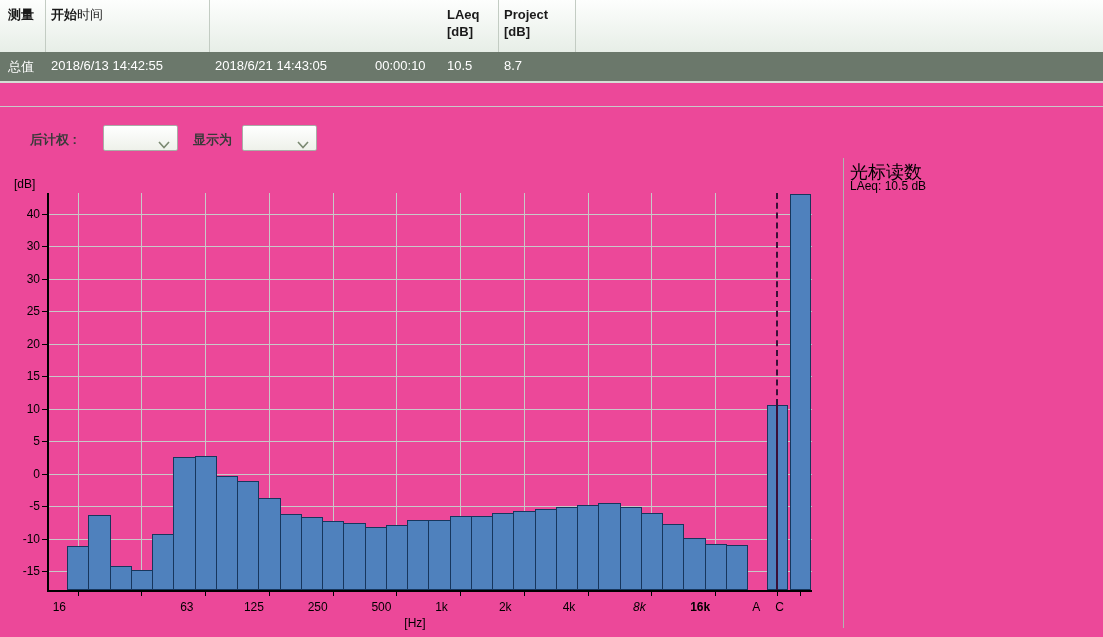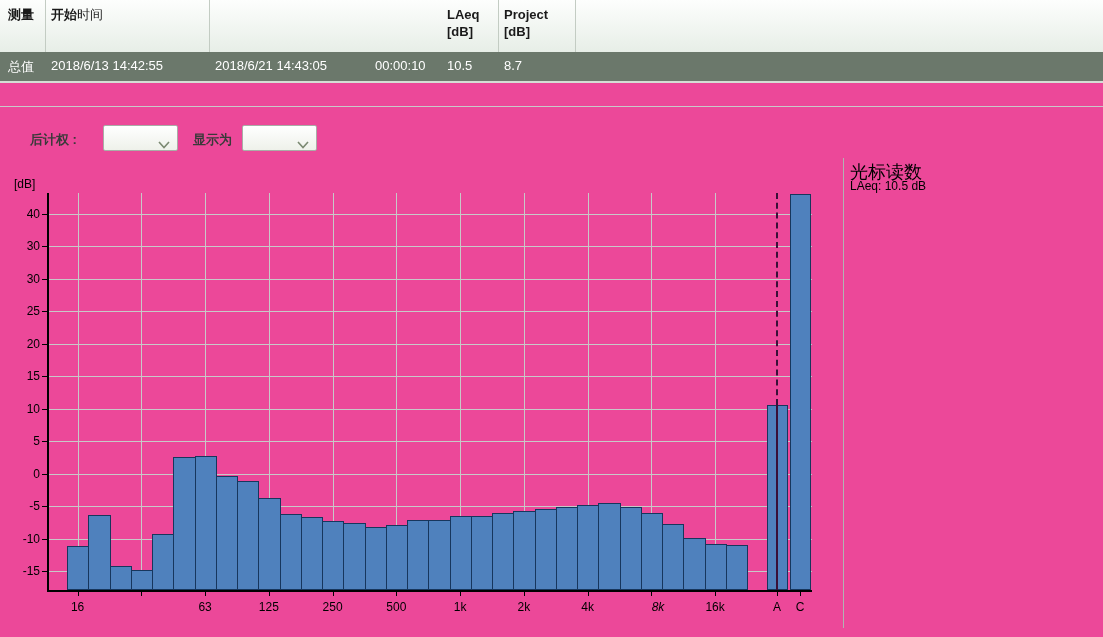--- a/index.html
+++ b/index.html
@@ -47,21 +47,21 @@
                  font-size:13px; font-weight:bold; color:#000; }
   .y-unit { position:absolute; left:14px; top:177px; font-size:12px; color:#000; }
   .x-unit { position:absolute; left:0; top:616px; width:830px; text-align:center; font-size:12px; color:#000; }
   .y-axis { position:absolute; left:47px; top:193px; width:2px; height:399px; background:#000; }
   .x-axis { position:absolute; left:47px; top:590px; width:765px; height:2px; background:#000; }
   .hgrid { position:absolute; left:49px; width:763px; height:1px; background:#c8c8c8; }
   .vgrid { position:absolute; top:193px; width:1px; height:397px; background:#c8c8c8; }
   .ytick { position:absolute; left:42px; width:5px; height:1px; background:#000; }
   .xtick { position:absolute; top:592px; width:1px; height:4px; background:#000; }
   .ylab  { position:absolute; left:0; width:40px; text-align:right; font-size:12px; height:14px; line-height:14px; color:#000; }
-  .xlab  { position:absolute; top:600px; width:50px; text-align:center; font-size:12px; color:#000; }
+  .xlab  { position:absolute; top:600px; width:50px; text-align:left; font-size:12px; color:#000; }
   .bar   { position:absolute; background:#4f81bd; border:1px solid #17365d; }
   .cursor-dash { position:absolute; width:0; border-left:2px dashed #3a1038; }
   .cursor-solid { position:absolute; width:2px; background:#3a1038; }
   
   .panel-sep { position:absolute; left:843px; top:158px; width:1px; height:470px; background:#b2b2b2; }
   .panel-title { position:absolute; left:850px; top:160px; font-size:18px; font-weight:normal; color:#000; }
   .panel-reading { position:absolute; left:850px; top:179px; font-size:12px; color:#000; }
 </style>
 </head>
 <body>
@@ -169,21 +169,21 @@
       <div class="xtick" style="left: 523.875px;"></div>
       <div class="xlab" style="left: 498.875px;">2k</div>
       <div class="vgrid" style="left: 587.625px; background: rgb(200, 200, 200);"></div>
       <div class="xtick" style="left: 587.625px;"></div>
       <div class="xlab" style="left: 562.625px;">4k</div>
       <div class="vgrid" style="left: 651.375px; background: rgb(200, 200, 200);"></div>
       <div class="xtick" style="left: 651.375px;"></div>
       <div class="xlab" style="left: 633px; font-style: italic;">8k</div>
       <div class="vgrid" style="left: 715.125px; background: rgb(200, 200, 200);"></div>
       <div class="xtick" style="left: 715.125px;"></div>
-      <div class="xlab" style="left: 690.125px;">16k</div>
+      <div class="xlab" style="left: 690.125px; font-weight: bold;">16k</div>
       <div class="bar" style="left: 67px; top: 545.65px; width: 22.25px; height: 44.35px; background: rgb(79, 129, 189); border-color: rgb(23, 54, 93);"></div>
       <div class="bar" style="left: 88.25px; top: 515.1px; width: 22.25px; height: 74.9px; background: rgb(79, 129, 189); border-color: rgb(23, 54, 93);"></div>
       <div class="bar" style="left: 109.5px; top: 566.45px; width: 22.25px; height: 23.55px; background: rgb(79, 129, 189); border-color: rgb(23, 54, 93);"></div>
       <div class="bar" style="left: 130.75px; top: 570.35px; width: 22.25px; height: 19.65px; background: rgb(79, 129, 189); border-color: rgb(23, 54, 93);"></div>
       <div class="bar" style="left: 152px; top: 533.95px; width: 22.25px; height: 56.05px; background: rgb(79, 129, 189); border-color: rgb(23, 54, 93);"></div>
       <div class="bar" style="left: 173.25px; top: 457.25px; width: 22.25px; height: 132.75px; background: rgb(79, 129, 189); border-color: rgb(23, 54, 93);"></div>
       <div class="bar" style="left: 194.5px; top: 455.95px; width: 22.25px; height: 134.05px; background: rgb(79, 129, 189); border-color: rgb(23, 54, 93);"></div>
       <div class="bar" style="left: 215.75px; top: 476.1px; width: 22.25px; height: 113.9px; background: rgb(79, 129, 189); border-color: rgb(23, 54, 93);"></div>
       <div class="bar" style="left: 237px; top: 481.3px; width: 22.25px; height: 108.7px; background: rgb(79, 129, 189); border-color: rgb(23, 54, 93);"></div>
       <div class="bar" style="left: 258.25px; top: 498.2px; width: 22.25px; height: 91.8px; background: rgb(79, 129, 189); border-color: rgb(23, 54, 93);"></div>
@@ -213,18 +213,19 @@
       <div class="xtick" style="left: 777.125px;"></div>
       <div class="xlab" style="left: 752.125px;">A</div>
       <div class="bar" style="left: 789.5px; top: 194px; width: 21.75px; height: 396px; background: rgb(79, 129, 189); border-color: rgb(23, 54, 93);"></div>
       <div class="xtick" style="left: 800.125px;"></div>
       <div class="xlab" style="left: 775.125px;">C</div>
       <div class="cursor-dash" style="left: 776.125px; top: 193px; height: 212.25px; border-left-color: rgb(58, 16, 56);"></div>
       <div class="cursor-solid" style="left: 776.125px; top: 405.25px; height: 184.75px; background: rgb(58, 16, 56);"></div>
     </div>
   <div class="y-axis"></div>
   <div class="x-axis"></div>
+  <div class="x-unit">[Hz]</div>
 
   <div class="panel-sep"></div>
   <div class="panel-title">光标读数</div>
   <div class="panel-reading">LAeq: 10.5 dB</div>
 
 </div>
 
 </body></html>

